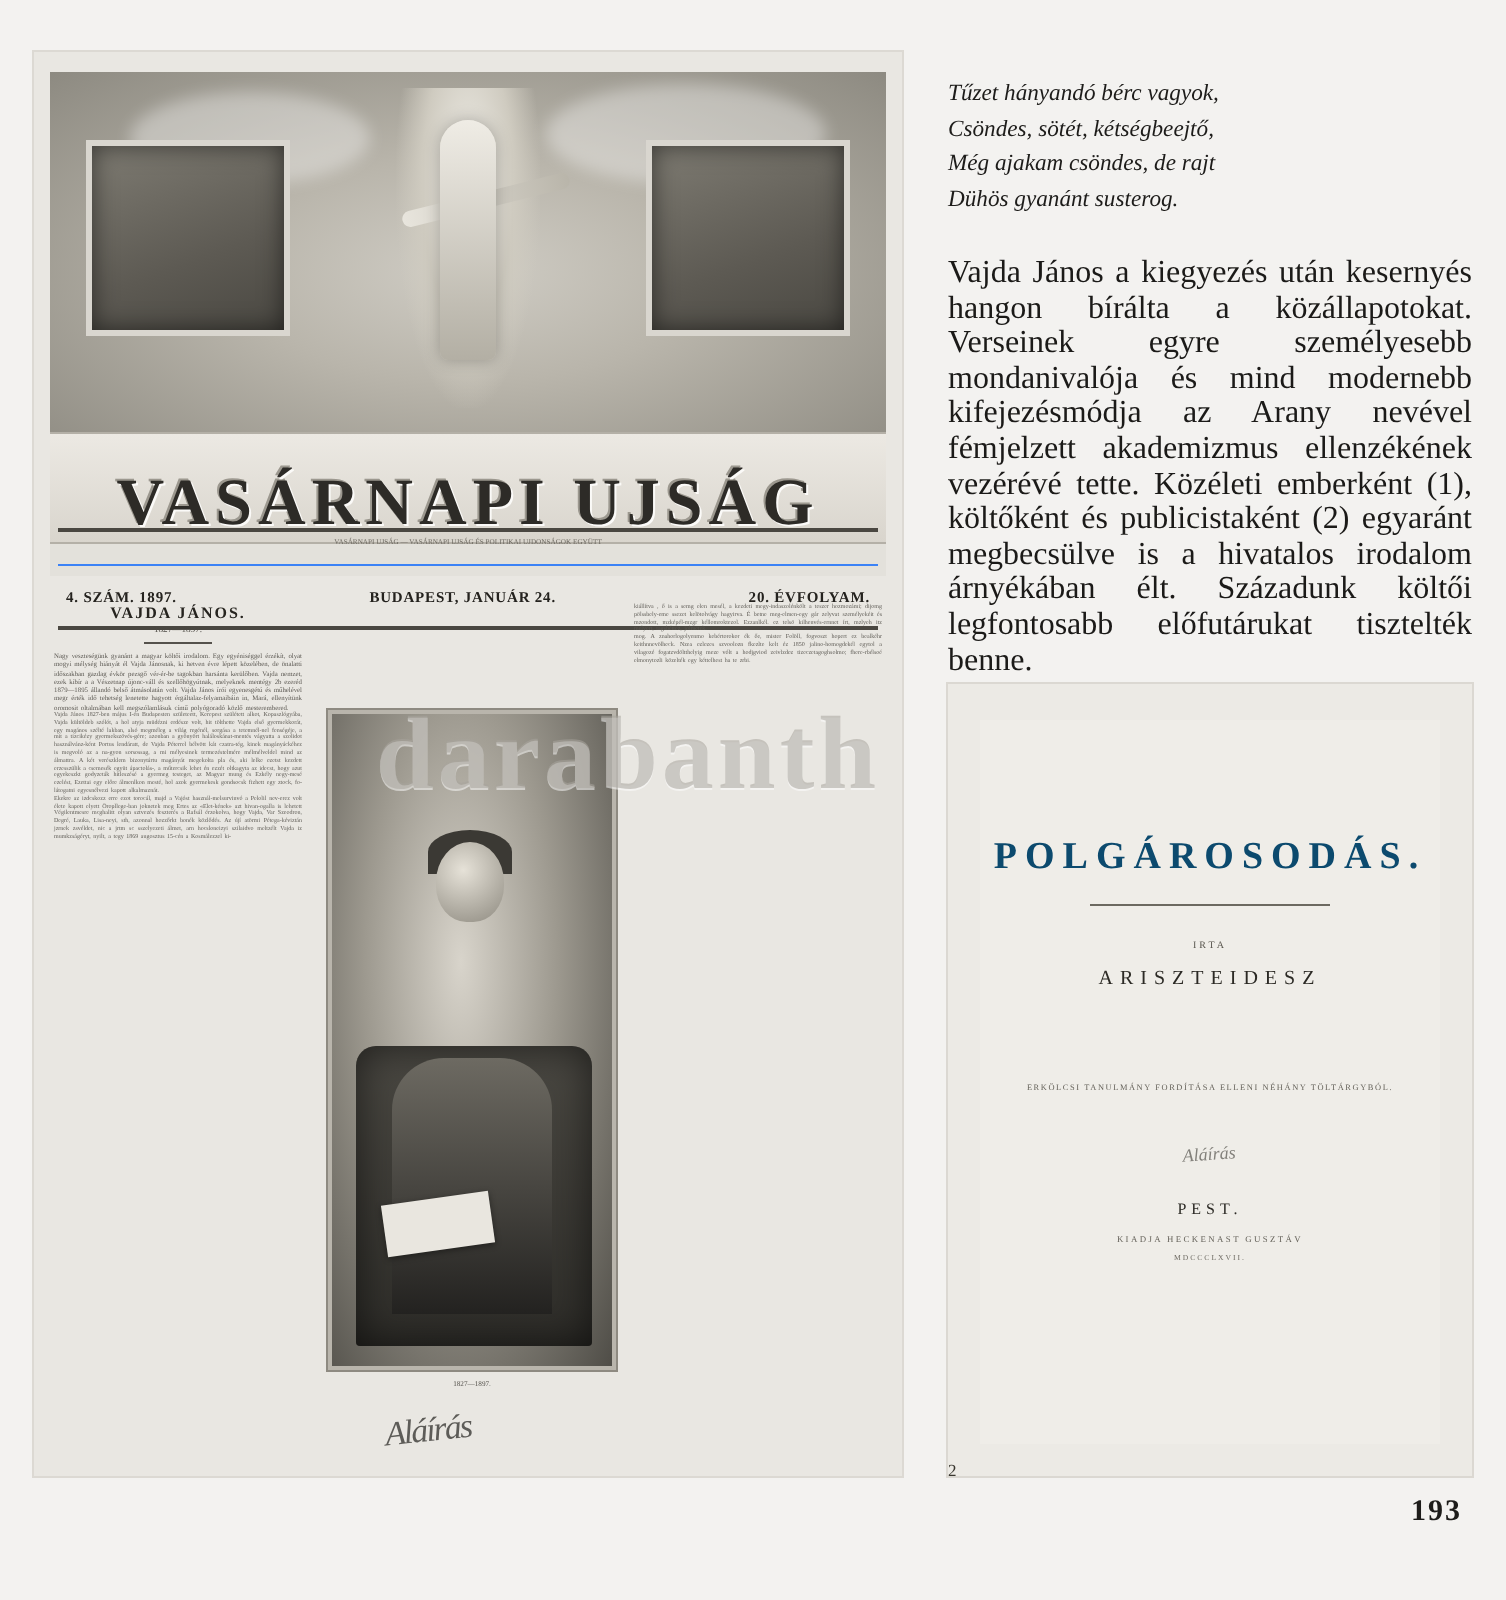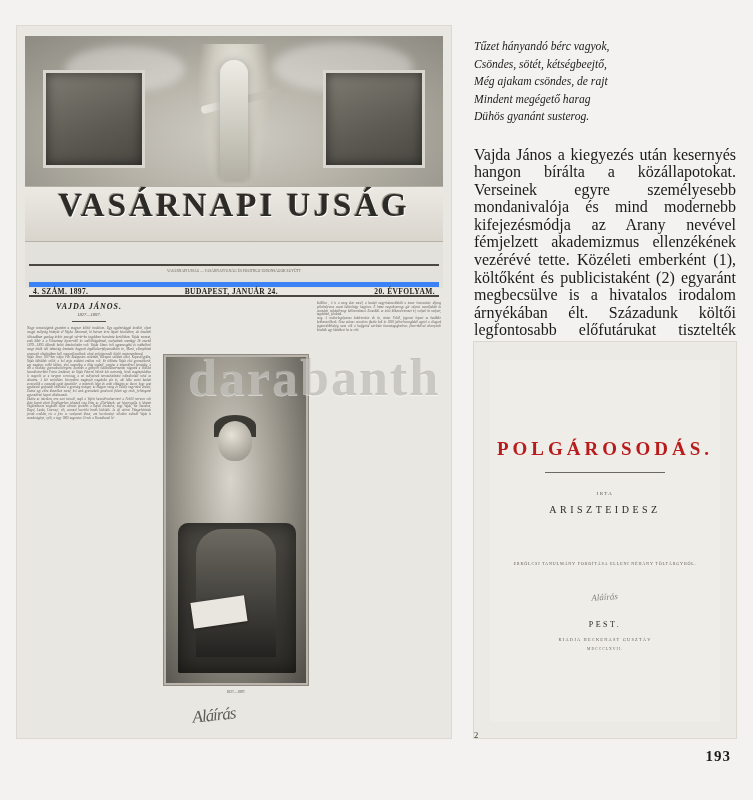--- a/index.html
+++ b/index.html
@@ -93,28 +93,28 @@
     top: 52px;
     width: 86px;
     height: 8px;
     border-radius: 4px;
     background: linear-gradient(90deg,#e8e5dd,#b9b5aa);
     transform: rotate(-14deg);
   }
   .title-banner {
     position: absolute;
     left: 0;
-    top: 150px;
+    top: 180px;
     width: 418px;
     height: 54px;
     background: linear-gradient(180deg,#ece9e3,#d9d5cd);
     border-top: 1px solid #b4b0a7;
     border-bottom: 1px solid #b4b0a7;
     display: flex;
-    align-items: flex-start;
+    align-items: flex-end;
     justify-content: center;
   }
   .paper-title {
     font-family: "Liberation Serif", serif;
     font-size: 33px;
     letter-spacing: 3px;
     font-weight: 700;
     color: #2d2b27;
     text-shadow: 1px 1px 0 #fbfaf8, -1px -1px 0 #9c988f;
   }
@@ -137,26 +137,26 @@
     color: #6b675f;
     text-align: center;
     overflow: hidden;
   }
   .issue-line {
     position: absolute;
     left: 4px;
     top: 246px;
     width: 410px;
     height: 14px;
-    border-top: 5px solid #3b82f6;
+    border-top: 1px solid #3b82f6;
     border-bottom: 2px solid #4a4741;
     display: flex;
     align-items: center;
     justify-content: space-between;
-    padding: 4px 4px;
+    padding: 15px 4px;
     box-sizing: border-box;
     font-size: 7.5px;
     font-weight: 700;
     letter-spacing: 0.4px;
     color: #24221e;
   }
 
   
   .np-body {
     position: absolute;
@@ -164,21 +164,20 @@
     top: 272px;
     width: 418px;
     height: 432px;
   }
   .np-col {
     position: absolute;
     top: 0;
     width: 128px;
     height: 432px;
     overflow: hidden;
-    font-style: italic;
   }
   .np-col-1 { left: 0; }
   .np-col-3 { left: 290px; }
   .col-head {
     text-align: center;
     font-size: 8px;
     font-weight: 700;
     letter-spacing: 1px;
     color: #26241f;
     margin: 4px 0 1px 0;
@@ -335,26 +334,26 @@
   }
   .book-inner {
     position: absolute;
     left: 16px;
     top: 18px;
     right: 16px;
     bottom: 16px;
     background: #efedE8;
   }
   .book-title {
-    margin-top: 78px;
+    margin-top: 58px;
     text-align: center;
     font-size: 19px;
     letter-spacing: 4px;
     font-weight: 700;
-    color: #b91c1c;
+    color: #0c4a6e;
   }
   .book-rule {
     width: 120px;
     height: 1px;
     background: #6c6960;
     margin: 12px auto;
   }
   .book-by {
     text-align: center;
     font-size: 5px;
@@ -504,21 +503,20 @@
 
       <div class="signature">Aláírás</div>
     </div>
   </div>
 
   <div class="right-col">
     <div class="poem">
       <div>Tűzet hányandó bérc vagyok,</div>
       <div>Csöndes, sötét, kétségbeejtő,</div>
       <div>Még ajakam csöndes, de rajt</div>
-      <div>Mindent megégető harag</div>
       <div>Dühös gyanánt susterog.</div>
     </div>
     <div class="body-text">Vajda János a kiegyezés után kesernyés hangon bírálta a közállapotokat. Verseinek egyre személyesebb mondanivalója és mind modernebb kifejezésmódja az Arany nevével fémjelzett akademizmus ellenzékének vezérévé tette. Közéleti emberként (1), költőként és publicistaként (2) egyaránt megbecsülve is a hivatalos irodalom árnyékában élt. Századunk költői legfontosabb előfutárukat tisztelték benne.</div>
   </div>
 
   <div class="book-plate">
     <div class="book-inner">
       <div class="book-title">POLGÁROSODÁS.</div>
       <div class="book-rule"></div>
       <div class="book-by">IRTA</div>

